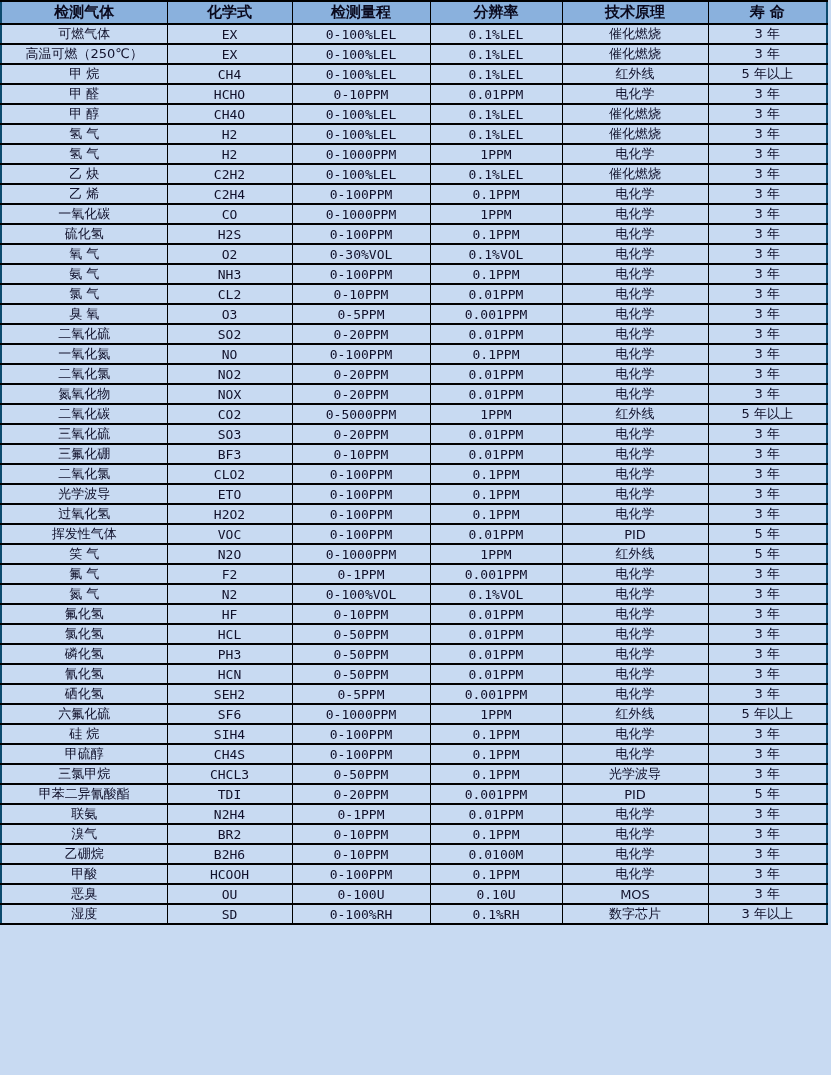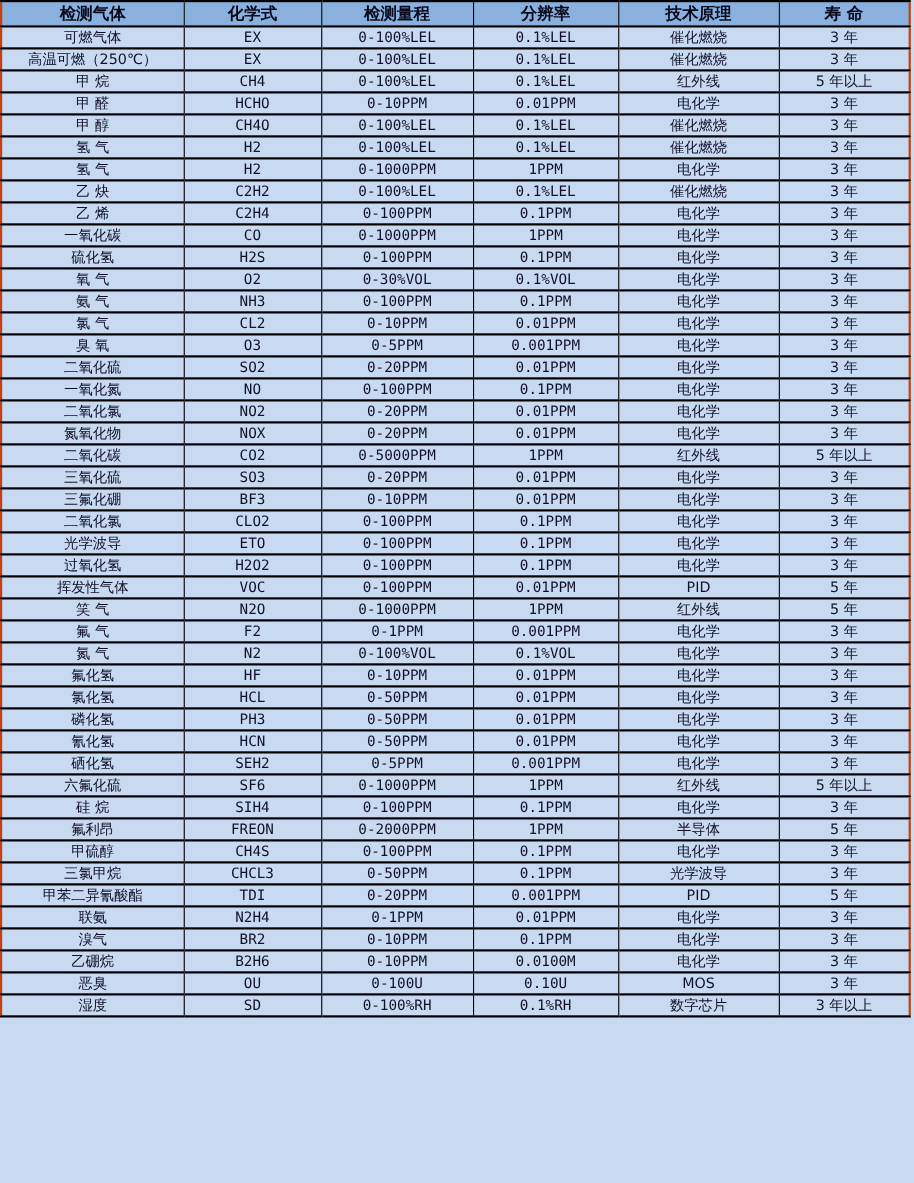--- a/index.html
+++ b/index.html
@@ -10,21 +10,21 @@
     overflow: hidden;
     background: #c8daf2;
     font-family: "DejaVu Sans", sans-serif;
     color: #10102a;
   }
   table.gas-table {
     border-collapse: collapse;
     table-layout: fixed;
     width: 826px;
     height: 854px;
-    border: 2px solid #c2410c;
+    border: 2px solid #0c4a6e;
   }
   table.gas-table th,
   table.gas-table td {
     border-left: 1px solid #000;
     border-right: 1px solid #000;
     border-top: 2px solid #000;
     border-bottom: 2px solid #000;
     text-align: center;
     vertical-align: middle;
     padding: 0;
@@ -360,28 +360,20 @@
       </tr>
       <tr>
         <td class="cn">硅 烷</td>
         <td class="mono">SIH4</td>
         <td class="mono">0-100PPM</td>
         <td class="mono">0.1PPM</td>
         <td class="cn">电化学</td>
         <td class="life">3 年</td>
       </tr>
       <tr>
-        <td class="cn">氟利昂</td>
-        <td class="mono">FREON</td>
-        <td class="mono">0-2000PPM</td>
-        <td class="mono">1PPM</td>
-        <td class="cn">半导体</td>
-        <td class="life">5 年</td>
-      </tr>
-      <tr>
         <td class="cn">甲硫醇</td>
         <td class="mono">CH4S</td>
         <td class="mono">0-100PPM</td>
         <td class="mono">0.1PPM</td>
         <td class="cn">电化学</td>
         <td class="life">3 年</td>
       </tr>
       <tr>
         <td class="cn">三氯甲烷</td>
         <td class="mono">CHCL3</td>
@@ -416,20 +408,28 @@
       </tr>
       <tr>
         <td class="cn">乙硼烷</td>
         <td class="mono">B2H6</td>
         <td class="mono">0-10PPM</td>
         <td class="mono">0.0100M</td>
         <td class="cn">电化学</td>
         <td class="life">3 年</td>
       </tr>
       <tr>
+        <td class="cn">甲酸</td>
+        <td class="mono">HCOOH</td>
+        <td class="mono">0-100PPM</td>
+        <td class="mono">0.1PPM</td>
+        <td class="cn">电化学</td>
+        <td class="life">3 年</td>
+      </tr>
+      <tr>
         <td class="cn">恶臭</td>
         <td class="mono">OU</td>
         <td class="mono">0-100U</td>
         <td class="mono">0.10U</td>
         <td class="cn">MOS</td>
         <td class="life">3 年</td>
       </tr>
       <tr>
         <td class="cn">湿度</td>
         <td class="mono">SD</td>

